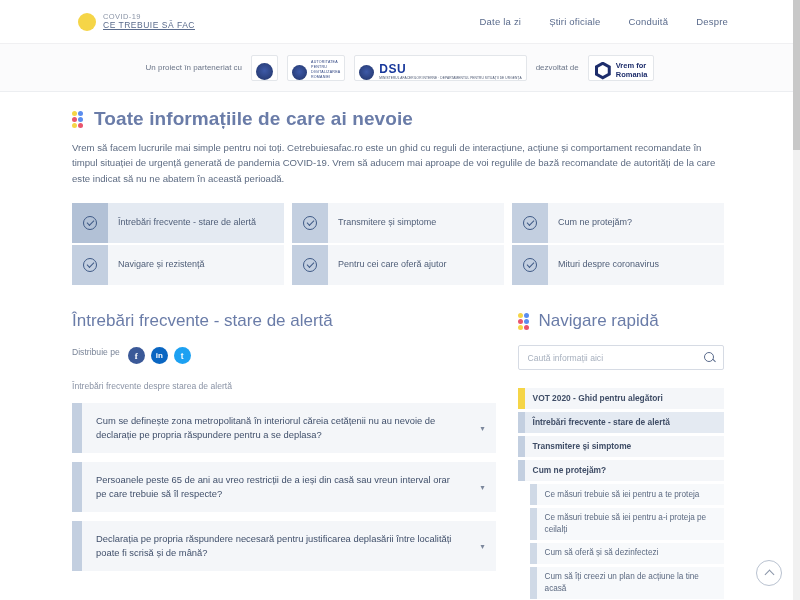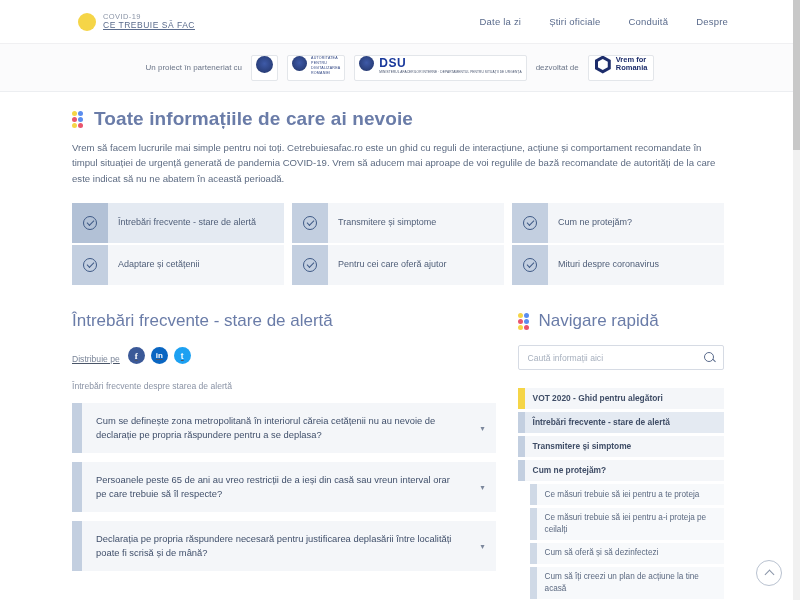--- a/index.html
+++ b/index.html
@@ -52,21 +52,21 @@
     align-items: center;
     justify-content: center;
     gap: 9px;
   }
   .partners-label { font-size: 8px; color: #6b7588; }
   .logo-box {
     height: 26px;
     background: #fff;
     border: 1px solid #e3e6ea;
     border-radius: 2px;
-    display: flex; align-items: flex-start; gap: 4px;
+    display: flex; align-items: flex-end; gap: 4px;
     padding: 0 4px;
   }
   .seal {
     width: 17px; height: 17px; border-radius: 50%;
     background: radial-gradient(circle at 50% 45%, #3e5aa8 0%, #2c4280 60%, #1d2f5e 100%);
     flex: 0 0 auto;
   }
   .seal.small { width: 15px; height: 15px; }
   .logo-lines { display: flex; flex-direction: column; gap: 1px; }
   .logo-lines span {
@@ -164,21 +164,21 @@
   .col-left { width: 435px; }
   .col-right { width: 212px; }
 
   h2.section {
     margin: 0;
     font-size: 17px; font-weight: normal; color: #6a7ca8;
   }
 
   .share-row {
     margin-top: 16px;
-    display: flex; align-items: flex-end; gap: 6px; text-decoration: underline;
+    display: flex; align-items: flex-start; gap: 6px;
   }
   .share-label { font-size: 8.6px; color: #7a8598; margin-right: 2px; }
   .soc {
     width: 17px; height: 17px; border-radius: 50%;
     display: flex; align-items: center; justify-content: center;
     color: #fff; font-size: 9px; font-weight: bold;
     cursor: pointer;
   }
   .soc-fb { background: #3b5998; font-family: "Liberation Serif", serif; }
   .soc-in { background: #0a66c2; font-size: 8px; }
@@ -382,21 +382,21 @@
     <div class="tile">
       <div class="tile-icon-wrap">
           <span class="check-icon"></span>
         </div>
       <div class="tile-label">Cum ne protejăm?</div>
     </div>
     <div class="tile">
       <div class="tile-icon-wrap">
           <span class="check-icon"></span>
         </div>
-      <div class="tile-label">Adaptare și cetățenii</div>
+      <div class="tile-label">Navigare și rezistență</div>
     </div>
     <div class="tile">
       <div class="tile-icon-wrap">
           <span class="check-icon"></span>
         </div>
       <div class="tile-label">Pentru cei care oferă ajutor</div>
     </div>
     <div class="tile">
       <div class="tile-icon-wrap">
           <span class="check-icon"></span>

